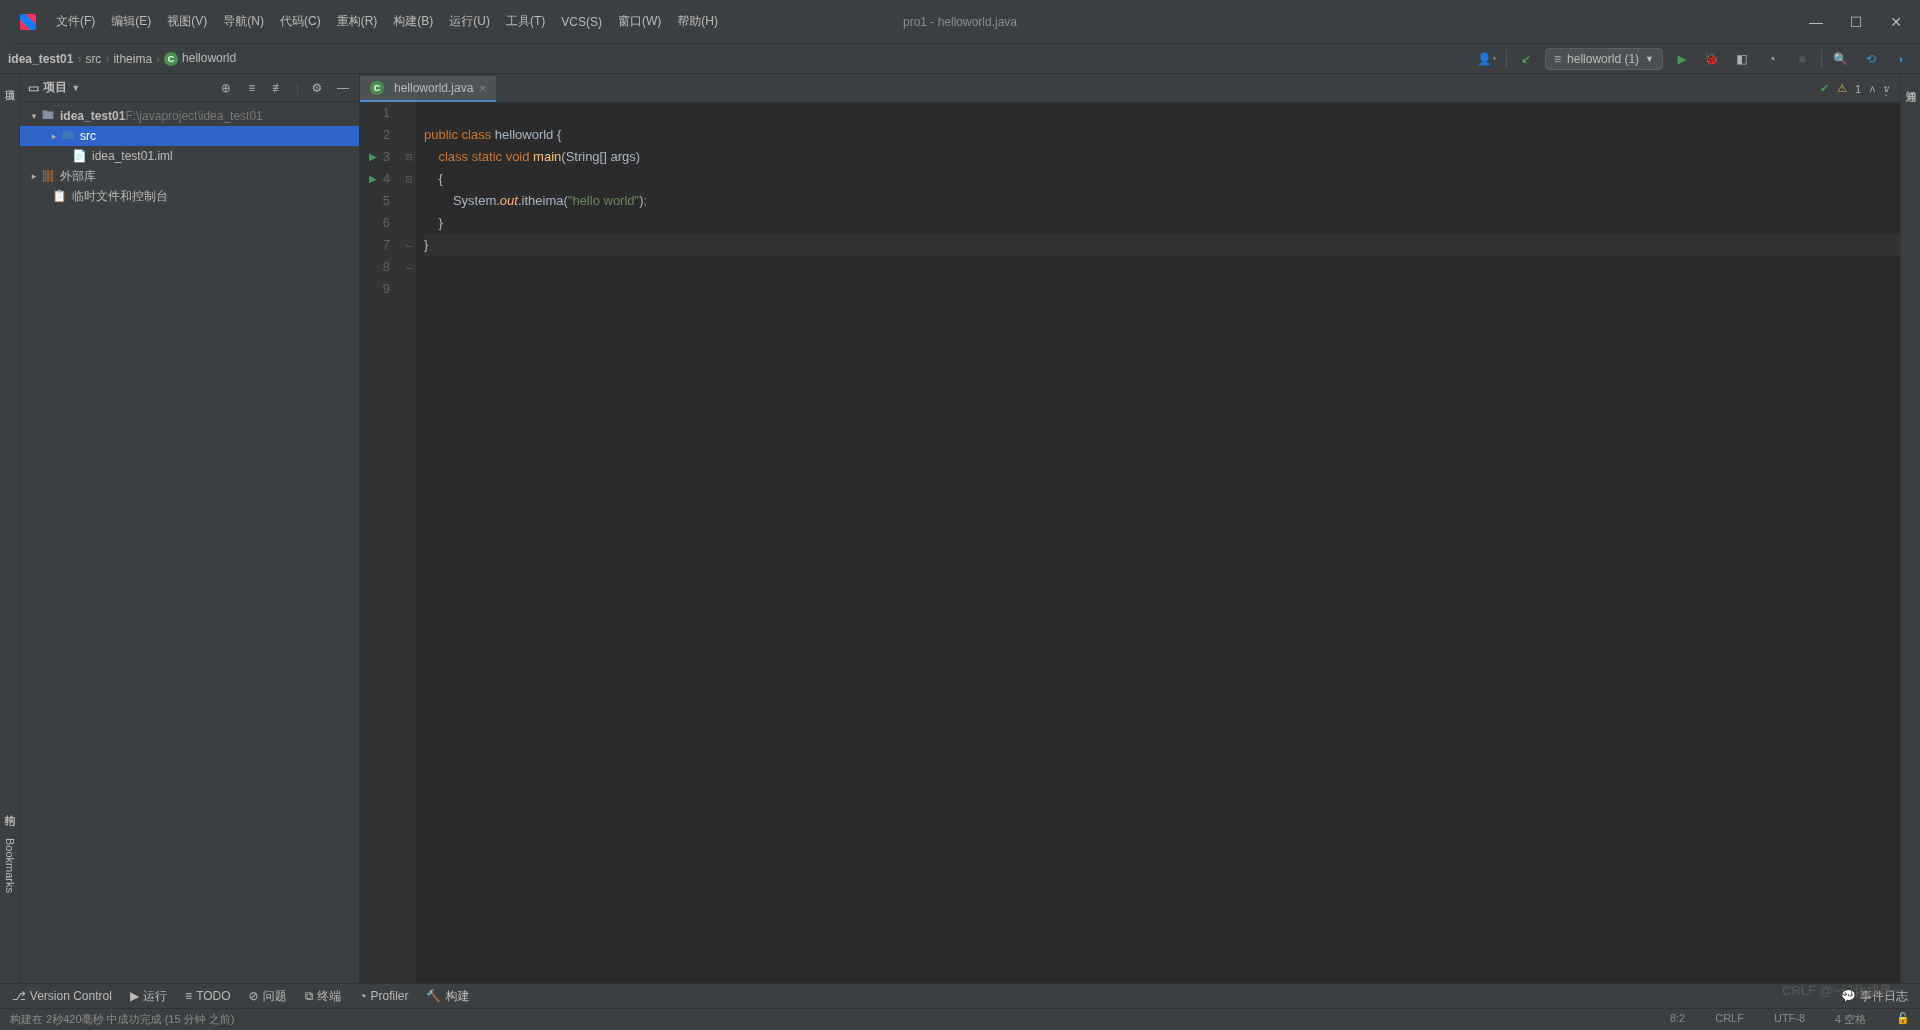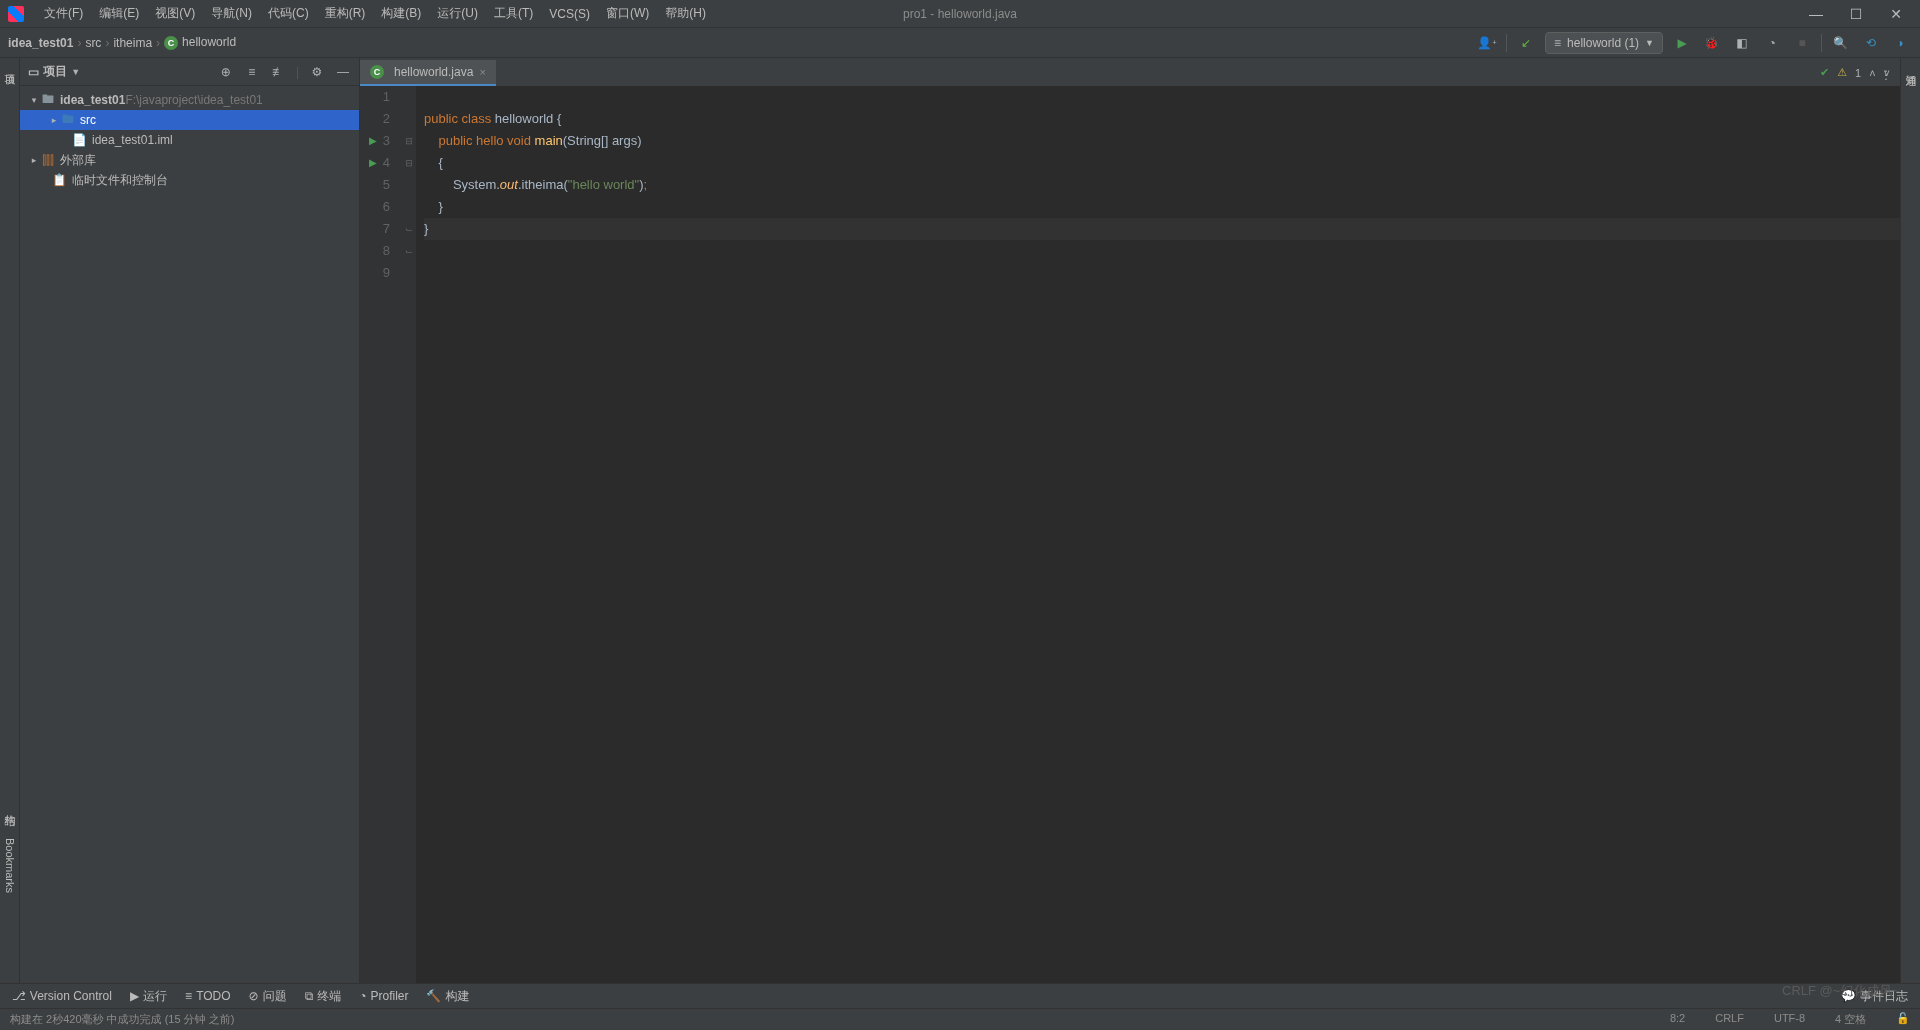--- a/index.html
+++ b/index.html
@@ -1,17 +1,17 @@
 <!DOCTYPE html>
 <html><head>
 <meta charset="utf-8">
 <style>
 * { margin:0; padding:0; box-sizing:border-box; font-family:"Microsoft YaHei",Arial,sans-serif; }
 body { background:#3c3f41; color:#bbbbbb; font-size:12px; width:1920px; height:1030px; overflow:hidden; display:flex; flex-direction:column; }
-.titlebar { height:28px; background:#3c3f41; display:flex; align-items:center; padding:0 8px; border-bottom:1px solid #323232; }
+.titlebar { height:44px; background:#3c3f41; display:flex; align-items:center; padding:0 8px; border-bottom:1px solid #323232;margin-left:12px; }
 .app-icon { width:16px; height:16px; background:linear-gradient(45deg,#fe315d 0%,#fe315d 33%,#087cfa 33%,#087cfa 66%,#fe315d 66%); margin-right:12px; border-radius:2px; }
 .menu-item { padding:0 8px; cursor:pointer; color:#bbbbbb; font-size:12px; }
 .title-text { margin-left:auto; margin-right:auto; color:#8c8c8c; position:absolute; left:50%; transform:translateX(-50%); }
 .win-controls { margin-left:auto; display:flex; gap:24px; color:#bbbbbb; padding-right:8px; }
 .win-btn { cursor:pointer; font-size:14px; width:16px; text-align:center; }
 .toolbar { height:30px; background:#3c3f41; display:flex; align-items:center; padding:0 8px; border-bottom:1px solid #323232; }
 .breadcrumb { display:flex; align-items:center; gap:4px; font-size:12px; }
 .breadcrumb-sep { color:#6e6e6e; }
 .bc-item { color:#bbbbbb; cursor:pointer; }
 .class-icon { display:inline-flex; width:14px; height:14px; border-radius:50%; background:#4a8f4a; color:white; align-items:center; justify-content:center; font-size:9px; margin-right:4px; font-weight:bold; }
@@ -223,21 +223,21 @@
         <div class="fold-line">⊟</div>
         <div class="fold-line"></div>
           <div class="fold-line"></div>
         <div class="fold-line">⌙</div>
         <div class="fold-line">⌙</div>
         <div class="fold-line"></div>
       </div>
       <div class="code">
         <div class="code-line"></div>
         <div class="code-line"><span class="kw">public class </span><span class="cls">helloworld</span><span class="txt"> {</span></div>
-        <div class="code-line"><span class="txt">    </span><span class="kw">public hello void </span><span class="method">main</span><span class="txt">(String[] args)</span></div>
+        <div class="code-line"><span class="txt">    </span><span class="kw">class static void </span><span class="method">main</span><span class="txt">(String[] args)</span></div>
         <div class="code-line"><span class="txt">    {</span></div>
         <div class="code-line"><span class="txt">        System.</span><span class="field">out</span><span class="txt">.itheima(</span><span class="str">"hello world"</span><span class="txt">)</span><span class="semi">;</span></div>
         <div class="code-line"><span class="txt">    }</span></div>
         <div class="code-line cursor-line"><span class="txt">}</span></div>
         <div class="code-line"></div>
       </div>
     </div>
     <div class="editor-status">
       <span class="check">✔</span>
       <span style="color:#c9b04d">⚠</span>

